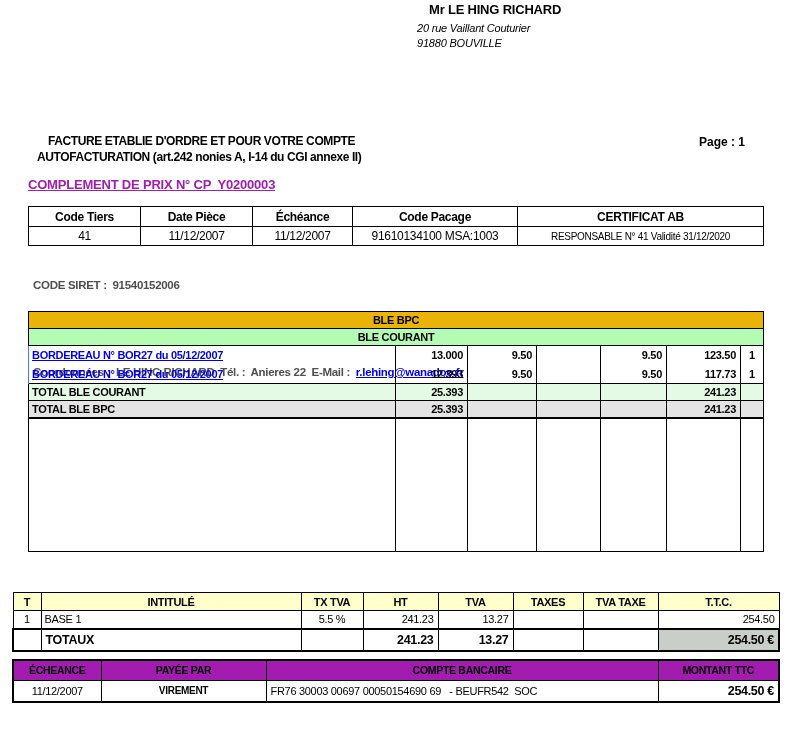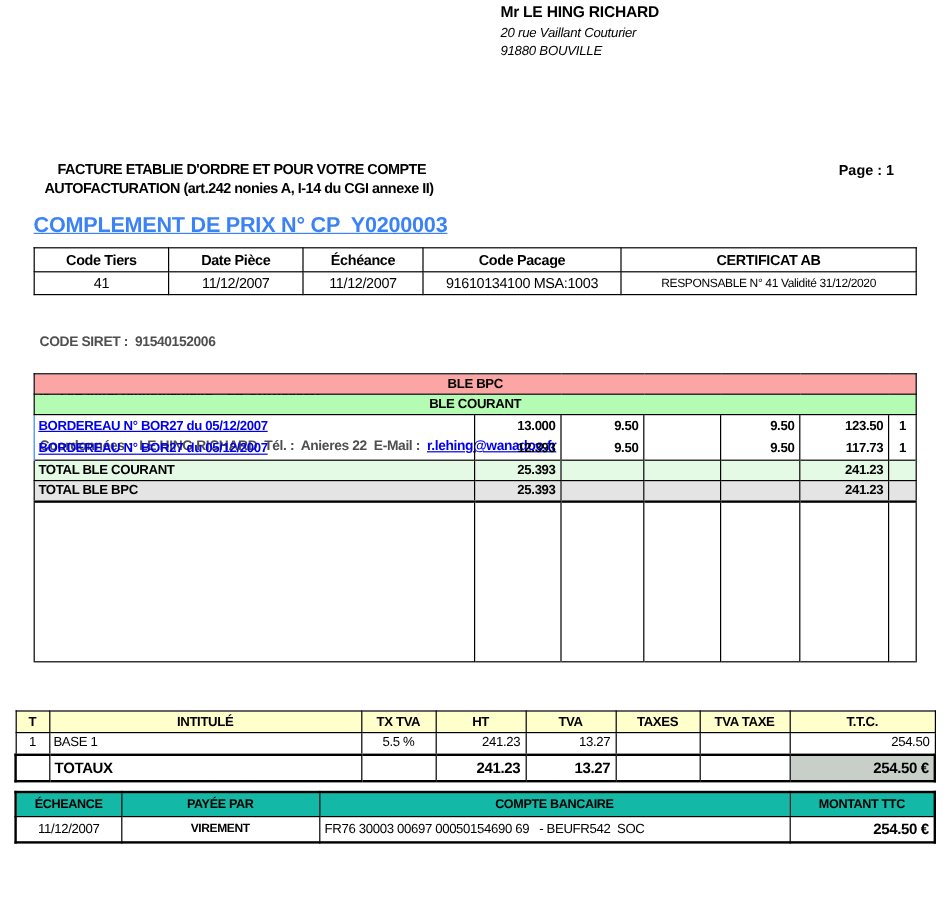--- a/index.html
+++ b/index.html
@@ -1,29 +1,29 @@
 <!DOCTYPE html>
 <html><head>
 <meta charset="utf-8">
 <style>
   * { margin:0; padding:0; box-sizing:border-box; }
   html,body { width:791px; height:748px; background:#ffffff; font-family:"Liberation Sans", sans-serif; color:#000; }
   #page { position:relative; width:791px; height:748px; overflow:hidden; background:#fff; }
 
   
   .address { position:absolute; left:417px; top:2px; }
-  .address .name { font-weight:bold; font-size:13px; margin-bottom:4px; letter-spacing:-0.2px; }
+  .address .name { font-weight:bold; font-size:13px; margin-bottom:4px; letter-spacing:-0.2px;margin-left:12px; }
   .address .line { font-size:11px; line-height:15px; letter-spacing:-0.2px;font-style:italic; }
 
   
   .doc-header { position:absolute; left:37px; top:133px; font-weight:bold; font-size:12px; letter-spacing:-0.4px; line-height:16px; }
   .doc-header .l1 { padding-left:11px; }
   .page-label { position:absolute; top:135px; right:46px; font-weight:bold; font-size:12px; }
 
-  .title { position:absolute; left:28px; top:177px; font-size:18px; font-weight:bold; color:#3b82f6;
+  .title { position:absolute; left:28px; top:177px; font-size:13px; font-weight:bold; color:#a21caf;
            text-decoration:underline; letter-spacing:-0.2px; white-space:pre; }
 
   
   table { border-collapse:collapse; table-layout:fixed; }
   td, th { overflow:hidden; }
 
   
   .info-table { position:absolute; left:28px; top:206px; width:735px; border:1px solid #000; }
   .info-table th { border:1px solid #000; font-size:12px; font-weight:bold; height:20px; text-align:center; letter-spacing:-0.3px; }
   .info-table td { border:1px solid #000; font-size:12px; height:19px; text-align:center; letter-spacing:-0.3px; }
@@ -33,21 +33,21 @@
   .contact { position:absolute; left:33px; top:249px; color:#4F4F4F; font-weight:bold; font-size:11.5px;
              line-height:14.5px; letter-spacing:-0.3px; white-space:pre; }
   .contact a.u { color:#0000EE; text-decoration:underline; cursor:pointer; }
   .contact a.nu { color:#0049D6; text-decoration:none; cursor:pointer; }
 
   
   .main-table { position:absolute; left:28px; top:311px; width:735px; border:1px solid #000; }
   .main-table th { background:#3E64A8; color:#fff; font-size:11px; font-weight:bold; text-align:center;
                    border:1px solid #000; height:34px; white-space:pre-line; line-height:13px; letter-spacing:-0.3px; }
   .main-table td { font-size:11px; letter-spacing:-0.3px; }
-  tr.band-gray td { background:#fca5a5; font-weight:bold; text-align:center; height:17px; border:1px solid #000; }
+  tr.band-gray td { background:#eab308; font-weight:bold; text-align:center; height:17px; border:1px solid #000; }
   tr.band-green td { background:#B4FBB4; font-weight:bold; text-align:center; height:17px; border:1px solid #000; }
   tr.detail td { height:19px; border-left:1px solid #3b82f6; border-right:1px solid #000; font-weight:bold; }
   tr.detail td.des { padding-left:3px; }
   tr.detail td.num { text-align:right; padding-right:4px; }
   tr.detail td.tcol { text-align:center; }
   .blink { color:#0000EE; text-decoration:underline; cursor:pointer; }
   tr.total-green td { background:#E4FAE4; font-weight:bold; height:17px; border:1px solid #000; }
   tr.total-gray td { background:#E4E4E4; font-weight:bold; height:17px; border:1px solid #000; border-bottom:2px solid #000; }
   tr.total-green td.lab, tr.total-gray td.lab { padding-left:3px; }
   tr.total-green td.num, tr.total-gray td.num { text-align:right; padding-right:4px; }
@@ -62,21 +62,21 @@
   .tax-table tr.base td.r { text-align:right; padding-right:4px; }
   .tax-table tr.totaux td { height:22px; font-weight:bold; font-size:12.5px; border-top:2px solid #000; border-bottom:2px solid #000; }
   .tax-table tr.totaux td:first-child { border-left:2px solid #000; }
   .tax-table tr.totaux td:last-child { border-right:2px solid #000; }
   .tax-table tr.totaux td.lab { padding-left:4px; }
   .tax-table tr.totaux td.r { text-align:right; padding-right:4px; }
   .tax-table tr.totaux td.ttc { background:#C8CFC8; text-align:right; padding-right:4px; }
 
   
   .pay-table { position:absolute; left:12px; top:659px; width:766px; border:2px solid #000; }
-  .pay-table th { background:#14b8a6; border:1px solid #000; font-size:10.5px; font-weight:bold; height:20px; text-align:center; letter-spacing:-0.3px; }
+  .pay-table th { background:#a21caf; border:1px solid #000; font-size:10.5px; font-weight:bold; height:20px; text-align:center; letter-spacing:-0.3px; }
   .pay-table td { border:1px solid #000; font-size:11px; height:22px; letter-spacing:-0.3px; }
   .pay-table td.c { text-align:center; }
   .pay-table td.bold-sm { text-align:center; font-weight:bold; font-size:10px; }
   .pay-table td.iban { padding-left:4px; white-space:pre; }
   .pay-table td.amt { text-align:right; padding-right:4px; font-weight:bold; font-size:12.5px; }
 </style>
 </head>
 <body>
 
 <div id="page">

